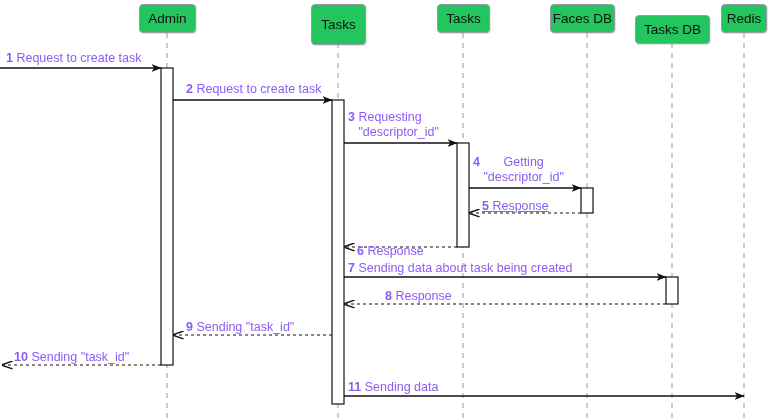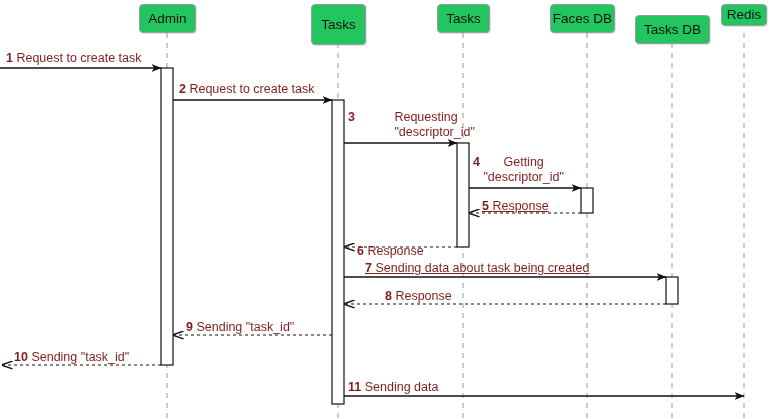--- a/index.html
+++ b/index.html
@@ -38,21 +38,21 @@
     font-size: 13.5px;
     color: #111111;
     line-height: 1;
     box-shadow: 1px 1px 0 rgba(0,0,0,0.10);
   }
   .msg-label {
     position: absolute;
     font-size: 12.5px;
     line-height: 14px;
     white-space: nowrap;
-    color: #7f1d1d;
+    color: #8b5cf6;
   }
   .msg-label .seq {
     font-weight: bold;
   }
   .msg-label.two-line {
     line-height: 15px;
     white-space: normal;
   }
 </style>
 </head>
@@ -108,31 +108,31 @@
       </div>
       <div class="participant-box" style="left: 437px; top: 4px; width: 53px; height: 29px;">
         <span>Tasks</span>
       </div>
       <div class="participant-box" style="left: 550px; top: 4px; width: 65px; height: 29px;">
         <span>Faces DB</span>
       </div>
       <div class="participant-box" style="left: 635px; top: 4px; width: 75px; height: 29px; margin-top: 11px;">
         <span>Tasks DB</span>
       </div>
-      <div class="participant-box" style="left: 721px; top: 4px; width: 46px; height: 22px; text-align: center;">
+      <div class="participant-box" style="left: 721px; top: 4px; width: 46px; height: 29px; text-align: center;">
         <span>Redis</span>
       </div>
     </div>
   <div id="labels">
       <div class="msg-label" style="left: 6px; top: 51px;"><span class="seq">1</span> <span>Request to create task</span></div>
-      <div class="msg-label" style="left: 179px; top: 82px;"><span class="seq">2</span> <span>Request to create task</span></div>
-      <div class="msg-label two-line" style="left: 348px; top: 110px;"><span class="seq">3</span> <span style="display: inline-block; vertical-align: top; margin-left: 36px;"><div>Requesting</div><div>"descriptor_id"</div></span></div>
+      <div class="msg-label" style="left: 186px; top: 82px;"><span class="seq">2</span> <span>Request to create task</span></div>
+      <div class="msg-label two-line" style="left: 348px; top: 110px;"><span class="seq">3</span> <span style="display: inline-block; vertical-align: top;"><div>Requesting</div><div>"descriptor_id"</div></span></div>
       <div class="msg-label two-line" style="left: 473px; top: 155px;"><span class="seq">4</span> <span style="display: inline-block; vertical-align: top; text-align: center;"><div>Getting</div><div>"descriptor_id"</div></span></div>
       <div class="msg-label" style="left: 482px; top: 199px; text-decoration: underline;"><span class="seq">5</span> <span>Response</span></div>
       <div class="msg-label" style="left: 357px; top: 232px; margin-top: 12px;"><span class="seq">6</span> <span>Response</span></div>
-      <div class="msg-label" style="left: 365px; top: 261px; text-decoration: underline;"><span class="seq">7</span> <span>Sending data about task being created</span></div>
+      <div class="msg-label" style="left: 348px; top: 261px;"><span class="seq">7</span> <span>Sending data about task being created</span></div>
       <div class="msg-label" style="left: 357px; top: 289px; margin-left: 28px;"><span class="seq">8</span> <span>Response</span></div>
       <div class="msg-label" style="left: 186px; top: 320px;"><span class="seq">9</span> <span>Sending "task_id"</span></div>
       <div class="msg-label" style="left: 14px; top: 350px;"><span class="seq">10</span> <span>Sending "task_id"</span></div>
       <div class="msg-label" style="left: 348px; top: 380px;"><span class="seq">11</span> <span>Sending data</span></div>
     </div>
 
 </div>
 
 </body></html>

